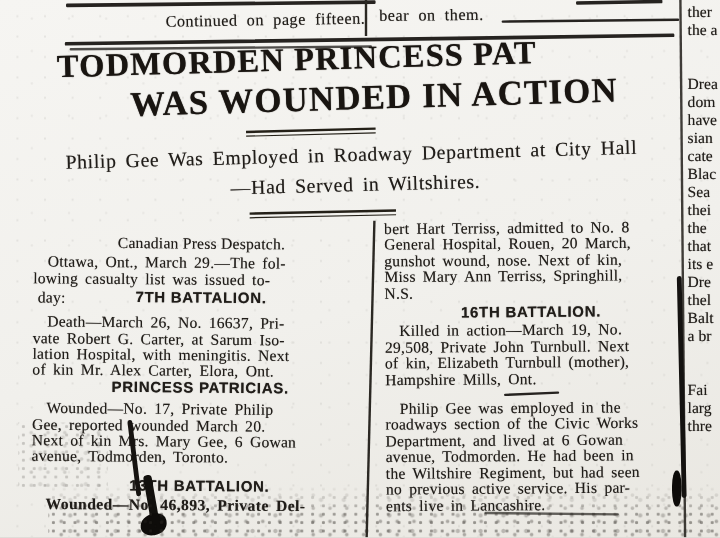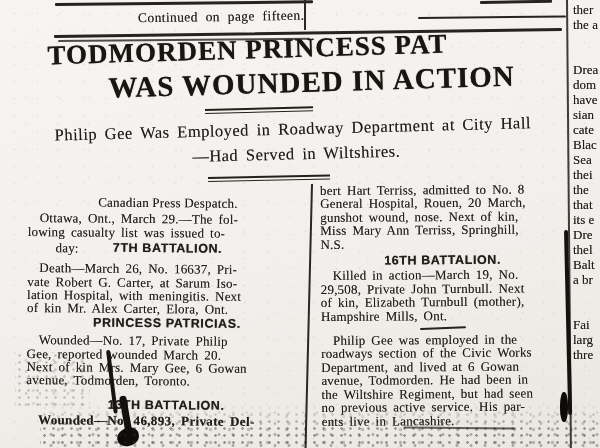--- a/index.html
+++ b/index.html
@@ -46,20 +46,21 @@
 </style>
 </head>
 <body>
 
 <div id="page">
 
   <div class="abs rule" style="left:55px;top:3px;width:258px;height:3px;transform:rotate(-.6deg);transform-origin:0 0;"></div>
   <div class="abs rule" style="left:480px;top:1px;width:72px;height:2.5px;transform:rotate(-1deg);transform-origin:0 0;"></div>
   <div class="abs txt note" style="left:138px;top:9px;transform:rotate(-.9deg);">Continued on page fifteen.</div>
   <div class="abs vline" style="left:304px;top:0;width:1.6px;height:30px;"></div>
+  <div class="abs txt note" style="left:316px;top:5px;transform:rotate(-.6deg);">bear on them.</div>
   <div class="abs rule" style="left:418px;top:17px;width:148px;height:2px;transform:rotate(-.6deg);transform-origin:0 0;"></div>
 
   <div class="abs rule" style="left:54px;top:35px;width:508px;height:2.5px;transform:rotate(-.8deg);transform-origin:0 0;"></div>
   <div class="abs rule" style="left:58px;top:40px;width:252px;height:1.5px;opacity:.8;transform:rotate(-.5deg);transform-origin:0 0;"></div>
 
   <div class="abs" style="left:28px;top:40px;width:540px;transform:rotate(-1.7deg);transform-origin:0 50%;">
     <div class="headline txt" style="font-size:27px;margin:3px 0 0 20px;">TODMORDEN PRINCESS PAT</div>
     <div class="headline txt" style="font-size:29px;margin:6px 0 0 80px;">WAS WOUNDED IN ACTION</div>
   </div>
 
@@ -72,21 +73,21 @@
 
   <div class="abs hrule-double" style="left:208px;top:177px;width:122px;transform:rotate(-1.2deg);transform-origin:0 0;"></div>
 
   <div class="abs vline" style="left:311px;top:184px;width:1.6px;height:264px;transform:rotate(1.4deg);transform-origin:50% 0;"></div>
 
   <div class="abs col" style="left:28px;top:195px;width:280px;transform:rotate(.5deg);transform-origin:0 0;">
     <div class="txt" style="text-align:center;">Canadian Press Despatch.</div>
     <div class="txt para" style="margin-top:3px;">Ottawa, Ont., March 29.—The fol-
 lowing casualty list was issued to-</div>
     <div style="position:relative;margin-top:3px;height:14px;">
-      <span class="txt" style="position:absolute;left:28px;">day:</span>
+      <span class="txt" style="position:absolute;left:4px;">day:</span>
       <div class="bhead" style="position:absolute;left:0;right:0;top:0;">7TH BATTALION.</div>
     </div>
     <div class="txt para" style="margin-top:6px;">Death—March 26, No. 16637, Pri-
 vate Robert G. Carter, at Sarum Iso-
 lation Hospital, with meningitis. Next
 of kin Mr. Alex Carter, Elora, Ont.</div>
     <div class="bhead" style="margin-top:1px;">PRINCESS PATRICIAS.</div>
     <div class="txt para" style="margin-top:4px;">Wounded—No. 17, Private Philip
 Gee, reported wounded March 20.
 Next of kin Mrs. Mary Gee, 6 Gowan

